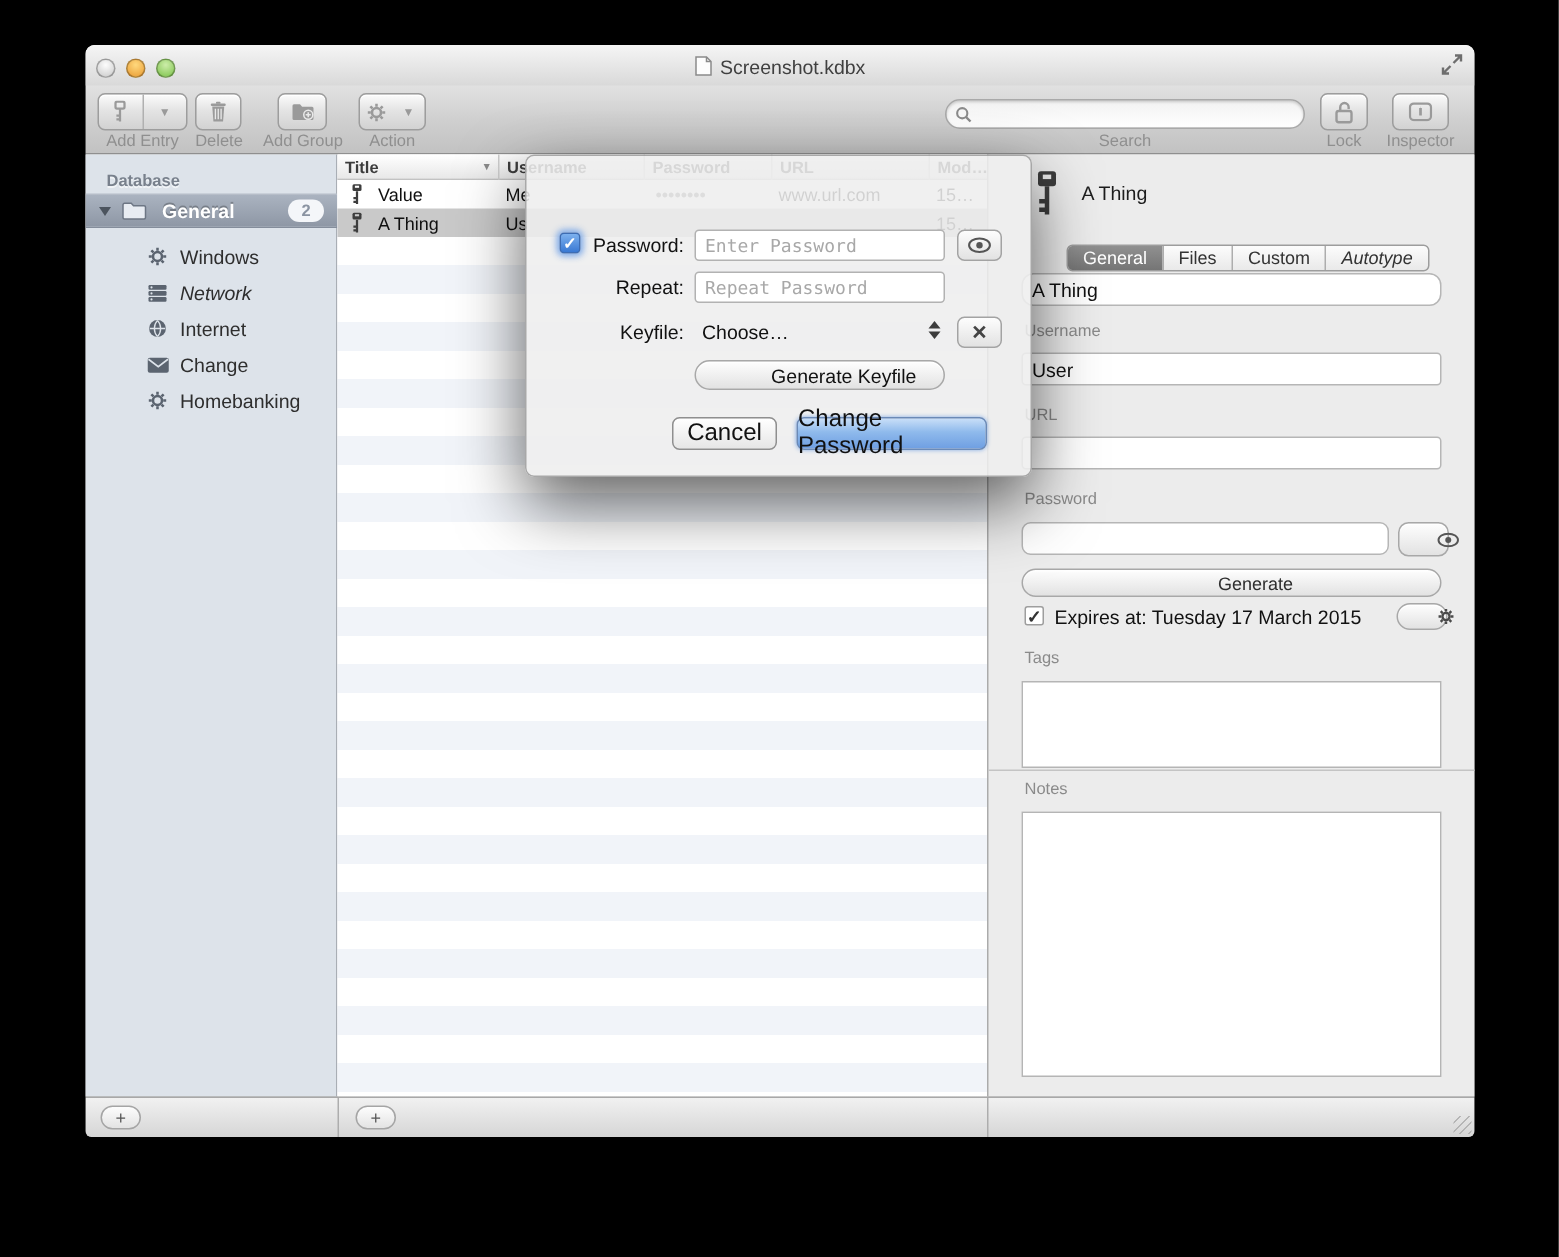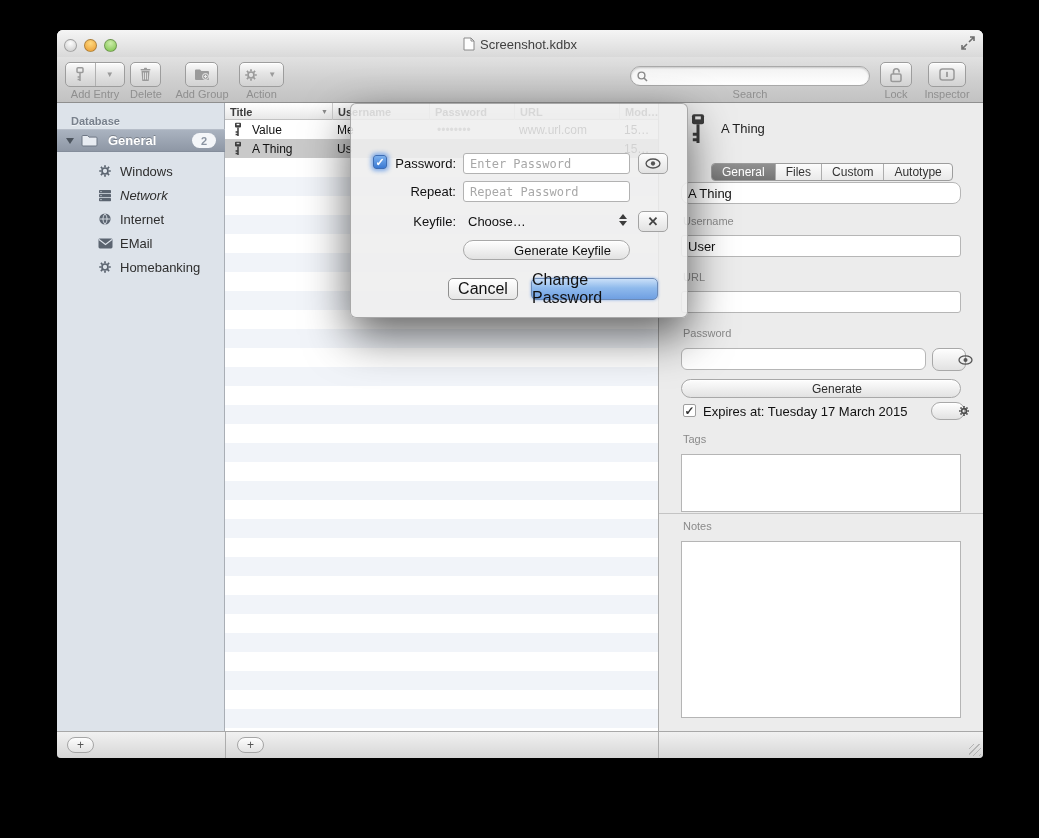--- a/index.html
+++ b/index.html
@@ -82,21 +82,21 @@
     border-radius:3px; background:#fff; font-size:13px; padding:0 6px; outline:none;
     font-family:"Liberation Sans",sans-serif; color:#111; }
   .pillbtn { border:1px solid #a8a8a8; border-radius:11px;
     background:linear-gradient(#fefefe,#e2e2e2); box-shadow:inset 0 1px 0 #fff;
     display:flex; align-items:center; justify-content:center; font-size:12px; color:#2e2e2e;padding-left:32px; }
   .seg { display:flex; position:absolute; left:52px; top:60px; height:18px;
     border:1px solid #9d9d9d; border-radius:4px; overflow:hidden; font-size:12px;
     background:linear-gradient(#fcfcfc,#e9e9e9); }
   .seg div { display:flex; align-items:center; justify-content:center; padding:0 10px;
     border-right:1px solid #adadad; color:#333; }
-  .seg div:last-child { border-right:none; }
+  .seg div:last-child { border-right:none;font-style:italic; }
   .seg div.sel { background:linear-gradient(#909090,#757575); color:#fff; }
   .ckbox { width:13px; height:13px; border:1px solid #9e9e9e; border-radius:2px; background:#fff;
     display:inline-flex; align-items:center; justify-content:center;
     font-size:12px; color:#333; font-weight:bold; }
   .textbox { position:absolute; left:22px; width:280px; background:#fff; border:1px solid #b5b5b5;
     resize:none; outline:none; font-family:"Liberation Sans",sans-serif; font-size:12px; }
 
   .bottombar { position:absolute; left:0; top:701px; width:926px; height:27px;
     background:linear-gradient(#f1f1f1,#d6d6d6); border-top:1px solid #a8a8a8; }
   .bb-div { position:absolute; top:0; width:1px; height:27px; background:#adadad; }
@@ -294,21 +294,21 @@
         </span>
         <span class="label">Internet</span>
       </div>
       <div class="sb-item" style="top:124px;">
         <span class="icn">
           <svg width="15" height="11" viewBox="0 0 15 11">
               <rect x="0.5" y="0.5" width="14" height="10" rx="1.4" fill="#5b6470"></rect>
               <path d="M1 1.5 L7.5 6.5 L14 1.5" stroke="#dde3ea" fill="none" stroke-width="1.1"></path>
             </svg>
         </span>
-        <span class="label">EMail</span>
+        <span class="label">Change</span>
       </div>
       <div class="sb-item" style="top:148px;">
         <span class="icn">
           <svg width="14" height="14" viewBox="0 0 14 14">
               <g stroke="#5b6470" stroke-width="1.7">
                 <path d="M7 1.2 v2 M7 10.8 v2 M1.2 7 h2 M10.8 7 h2 M2.9 2.9 l1.4 1.4 M9.7 9.7 l1.4 1.4 M11.1 2.9 l-1.4 1.4 M4.3 9.7 l-1.4 1.4"></path>
               </g>
               <circle cx="7" cy="7" r="3" fill="none" stroke="#5b6470" stroke-width="1.7"></circle>
             </svg>
         </span>

